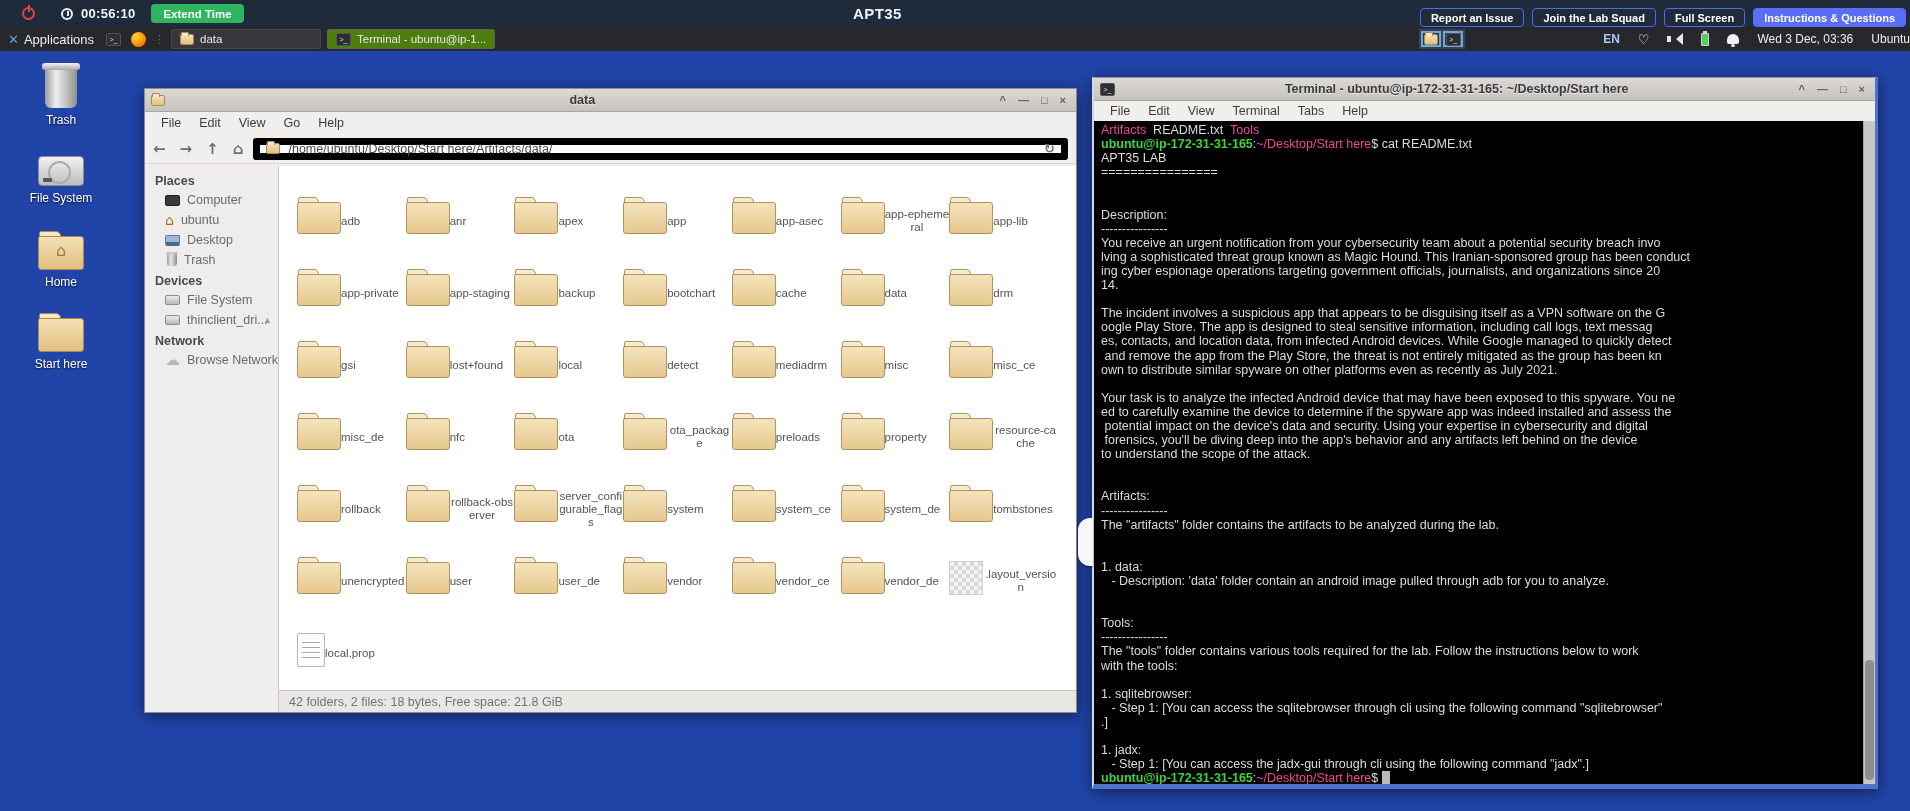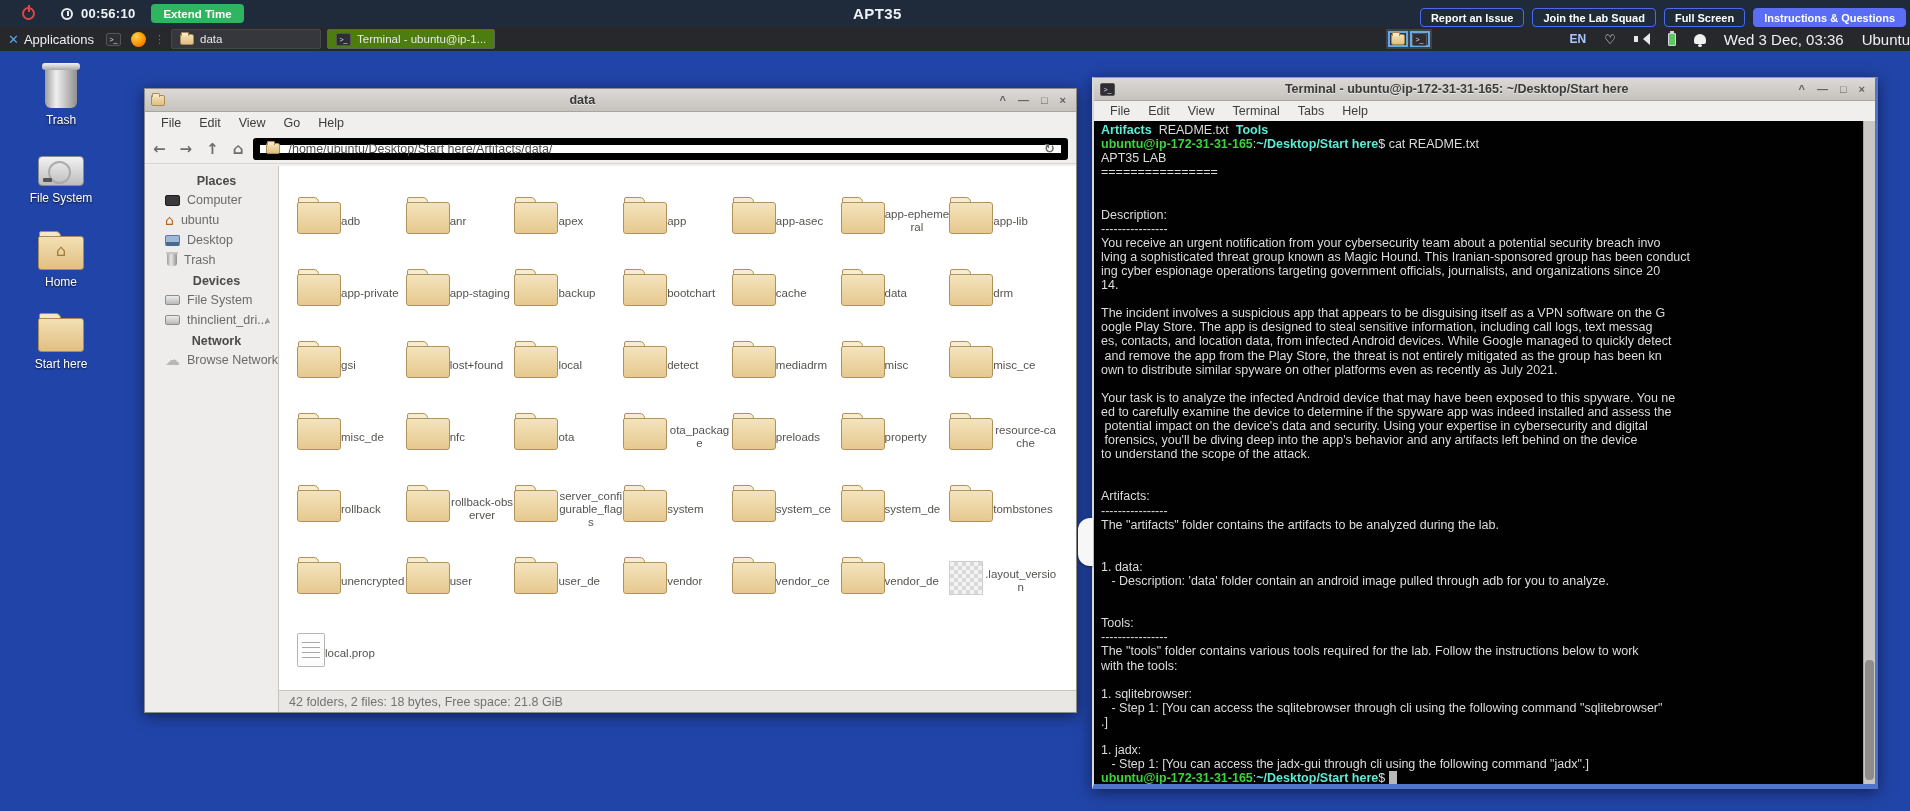--- a/index.html
+++ b/index.html
@@ -34,21 +34,21 @@
   .win-box{width:20px;height:16px;border:2px solid #69a8e0;background:#2d3640;display:flex;align-items:center;justify-content:center;}
   .tray-lang{color:#a8c7fa;font-size:12px;font-weight:bold;margin-left:120px;}
   .heart{color:#e8e8e8;font-family:"DejaVu Sans",sans-serif;font-size:13px;}
   .vol{position:relative;width:16px;height:12px;}
   .vol::before{content:"";position:absolute;left:0;top:3px;width:4px;height:6px;background:#e8e8e8;}
   .vol::after{content:"";position:absolute;left:3px;top:0;border:6px solid transparent;border-right:7px solid #e8e8e8;}
   .battery{width:8px;height:13px;background:#5fc95f;border:1px solid #cfd6dd;border-radius:1px;position:relative;}
   .battery::before{content:"";position:absolute;left:1px;top:-3px;width:4px;height:2px;background:#cfd6dd;}
   .bell{width:12px;height:10px;background:#f0f0f0;border-radius:6px 6px 2px 2px;position:relative;}
   .bell::after{content:"";position:absolute;left:4px;bottom:-3px;width:4px;height:3px;background:#f0f0f0;border-radius:50%;}
-  .tray-clock,.tray-session{color:#f0f0f0;font-size:15px;white-space:nowrap;}
+  .tray-clock,.tray-session{color:#f0f0f0;font-size:12px;white-space:nowrap;}
 
   
   .desktop-icons{position:absolute;left:14px;top:58px;width:94px;display:flex;flex-direction:column;}
   .d-cell{height:82px;display:flex;flex-direction:column;align-items:center;justify-content:flex-start;padding-top:6px;}
   .d-label{margin-top:5px;color:#fff;font-size:12px;text-shadow:0 1px 2px rgba(0,0,0,.8);white-space:nowrap;}
   .ico-trash{width:32px;height:40px;background:linear-gradient(90deg,#9d9d9d,#efefef 35%,#8f8f8f);border-radius:3px 3px 6px 6px;position:relative;margin-top:4px;}
   .ico-trash::before{content:"";position:absolute;top:-5px;left:-3px;right:-3px;height:7px;background:linear-gradient(#f4f4f4,#a8a8a8);border-radius:3px;}
   .ico-drive-big{width:46px;height:30px;background:linear-gradient(#f2f2f2,#bdbdbd);border:1px solid #8b8b8b;border-radius:4px;position:relative;margin-top:10px;}
   .ico-drive-big::before{content:"";position:absolute;left:9px;top:4px;width:19px;height:19px;border:2px solid #ababab;border-radius:50%;}
   .ico-drive-big::after{content:"";position:absolute;left:4px;bottom:3px;width:9px;height:4px;background:#555;border-radius:1px;}
@@ -68,21 +68,21 @@
 
   
   .fm-toolbar{height:30px;background:#f0efed;border-bottom:1px solid #d8d5d1;display:flex;align-items:center;padding:0 8px;gap:10px;}
   .nav-ico{color:#6f6d6a;font-size:15px;font-weight:bold;font-family:"DejaVu Sans",sans-serif;}
   .pathbar{flex:1;height:22px;background:#fff;border:7px solid #000000;border-radius:3px;display:flex;align-items:center;padding:0 6px;gap:8px;}
   .path-text{font-size:12.5px;color:#4a4a4a;flex:1;}
   .mini-folder{width:14px;height:11px;background:linear-gradient(#f2e0b4,#e2bf82);border:1px solid #ab8b55;border-radius:1px 2px 2px 2px;position:relative;flex:none;}
   .mini-folder::before{content:"";position:absolute;left:0;top:-3px;width:6px;height:3px;background:#f4e7c6;border:1px solid #ab8b55;border-bottom:none;border-radius:1px 2px 0 0;}
   .fm-body{display:flex;position:absolute;top:77px;bottom:0;left:0;right:0;}
   .fm-sidebar{width:134px;background:#eeedeb;border-right:1px solid #c8c5c1;padding-top:4px;overflow:hidden;}
-  .sb-header{font-size:12.5px;font-weight:bold;color:#4a4a4a;padding:4px 0 2px 10px;text-align:center;}
+  .sb-header{font-size:12.5px;font-weight:bold;color:#4a4a4a;padding:4px 0 2px 10px;}
   .sb-item{display:flex;align-items:center;gap:7px;padding:3px 0 3px 20px;font-size:12.5px;color:#6a6a6a;position:relative;}
   .sb-eject{position:absolute;right:6px;color:#9a9a9a;font-size:9px;}
   .si{flex:none;}
   .si-computer{width:15px;height:11px;background:#3a3a3c;border:1px solid #1e1e1e;border-radius:2px;}
   .si-home{color:#b5651d;font-size:14px;line-height:12px;font-family:"DejaVu Sans",sans-serif;}
   .si-desktop{width:15px;height:11px;background:#9fb8d8;border:1px solid #5a78a0;border-radius:2px;border-bottom:4px solid #49688f;}
   .si-trash{width:10px;height:12px;background:linear-gradient(90deg,#9d9d9d,#e8e8e8 40%,#909090);border-radius:1px 1px 3px 3px;position:relative;margin-left:2px;}
   .si-trash::before{content:"";position:absolute;top:-2px;left:-1px;right:-1px;height:2px;background:#c5c5c5;}
   .si-drive{width:15px;height:10px;background:linear-gradient(#ececec,#b9b9b9);border:1px solid #8d8d8d;border-radius:2px;}
   .si-cloud{color:#b9b7b3;font-size:15px;line-height:12px;font-family:"DejaVu Sans",sans-serif;}
@@ -96,21 +96,21 @@
   .f-ico.doc{width:28px;height:34px;background:#fdfdfd;border:1px solid #b5b5b5;border-radius:2px;position:relative;}
   .f-ico.doc::after{content:"";position:absolute;left:4px;right:4px;top:6px;height:20px;background:repeating-linear-gradient(#fdfdfd 0 2px,#a9a9a9 2px 3px,#fdfdfd 3px 5px);}
   .f-label{margin-top:6px;font-size:11.5px;color:#55534f;text-align:center;line-height:13px;word-break:break-all;max-width:102px;}
   .fm-status{height:22px;background:#e9e7e4;border-top:1px solid #c8c5c1;display:flex;align-items:center;padding-left:10px;font-size:12.5px;color:#727272;}
 
   
   .terminal-win{border-left:2px solid #d8d8d8;border-right:3px solid #4f74c9;border-bottom:5px solid #4f74c9;border-top:1px solid #9a9894;background:#000;}
   .term-body{position:relative;background:#010101;height:663px;overflow:hidden;padding:2px 14px 0 7px;}
   .t-line{white-space:pre;font-family:"DejaVu Sans Mono","Liberation Mono",monospace;font-size:12.5px;line-height:14.1px;color:#dcdcdc;}
   .t-w{color:#dcdcdc;}
-  .t-b{color:#5eead4;font-weight:bold;}
+  .t-b{color:#ec4899;font-weight:normal;}
   .t-g{color:#3ed33e;font-weight:bold;}
   .t-cursor{display:inline-block;width:8px;background:#b9b9b9;color:#b9b9b9;}
   .term-scroll{position:absolute;right:0;top:0;bottom:0;width:12px;background:#c9c7c4;border-left:1px solid #a8a6a2;}
   .term-thumb{position:absolute;right:1px;bottom:4px;width:9px;height:120px;background:#8f8d8a;border-radius:4px;}
 
   .panel-handle{position:absolute;left:1078px;top:518px;width:15px;height:48px;background:#f7f7f7;border-radius:12px 0 0 12px;box-shadow:0 1px 3px rgba(0,0,0,.4);z-index:40;}
 </style>
 </head>
 <body>
 

